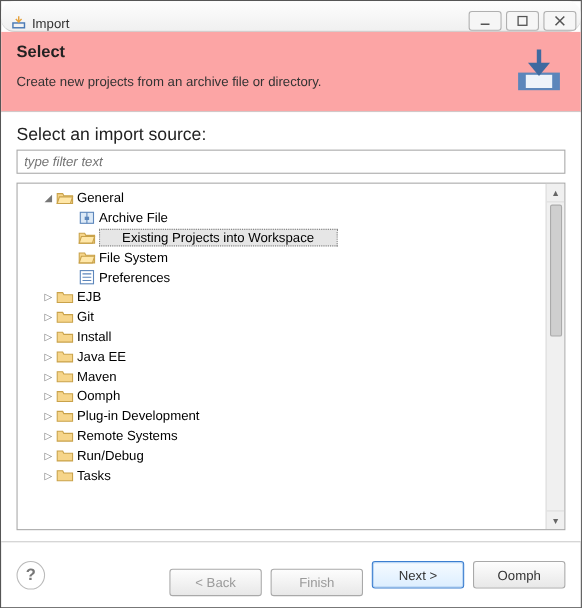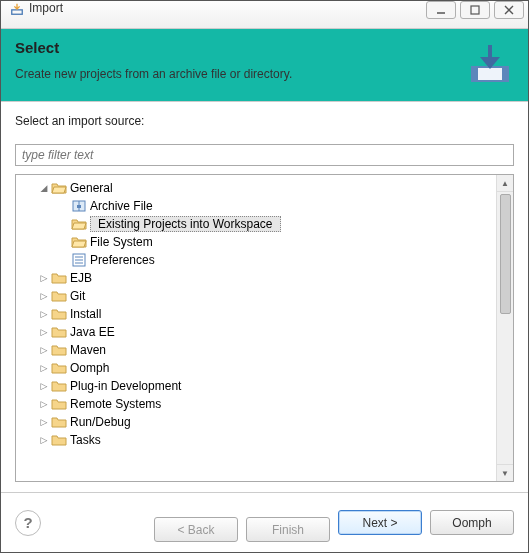--- a/index.html
+++ b/index.html
@@ -14,58 +14,59 @@
     display: flex;
     flex-direction: column;
     overflow: hidden;
   }
   
   .titlebar {
     height: 28px;
     background: linear-gradient(#fdfdfd, #f0f0f0);
     border-bottom: 1px solid #ccc;
     display: flex;
-    align-items: flex-start;
+    align-items: flex-end;
     padding: 0 4px 0 8px;
+    border-radius: 12px;
   }
   .titlebar .ticon { width: 16px; height: 16px; margin-right: 4px; display:inline-flex; align-items:center; justify-content:center; }
   .titlebar .title { flex: 1; color: #333; }
   .winbtn {
     width: 30px; height: 18px;
     border: 1px solid #b0b0b0;
     border-radius: 3px;
     background: #f6f6f6;
     margin-left: 4px;
     display:flex; align-items:center; justify-content:center;
     color:#555;
     font-size:10px;
   }
   
   .header {
-    background: #14b8a6;
+    background: #fca5a5;
     border-bottom: 1px solid #ccc;
     padding: 10px 14px 14px 14px;
     display:flex;
     align-items:flex-start;
     gap:10px;
   }
   .header-text { flex:1; }
   .header-title { font-size: 15px; font-weight: 700; color:#222; margin-bottom:6px;}
   .header-desc { font-size:12px; color:#333;margin-top:11px; }
   .header-icon { width:48px; height:48px; }
   
   .body {
     flex:1;
     background:#f4f4f4;
     background:#fff;
     padding:12px 14px 10px 14px;
     display:flex; flex-direction:column;
     overflow:hidden;
   }
-  .src-label { font-size:12px; color:#222; margin-bottom:16px;}
+  .src-label { font-size:16px; color:#222; margin-bottom:4px;}
   .filter {
     width:100%;
     height:22px;
     border:1px solid #aaa;
     padding:4px 6px;
     font-size:12px;
     font-style:italic;
     color:#888;
     margin-bottom:8px;
     background:#fff;
@@ -96,21 +97,21 @@
   .node {
     display:flex; align-items:center;
     height:18px;
     padding-right:6px;
   }
   .node .twisty{ width:12px; text-align:center; color:#777; font-size:9px;}
   .node .icon{ width:16px; height:16px; margin:0 3px 0 1px; display:inline-flex;align-items:center;justify-content:center;}
   .node.selected .label{
     background:#e6e6e6;
     border:1px dotted #888;
-    padding:0 7px;
+    padding:0 20px;
   }
   .lvl1{padding-left:18px;}
   .lvl2{padding-left:38px;}
   
   .footer{
     border-top:1px solid #ccc;
     padding:10px 14px;
     display:flex;
     align-items:center;
     gap:8px;

